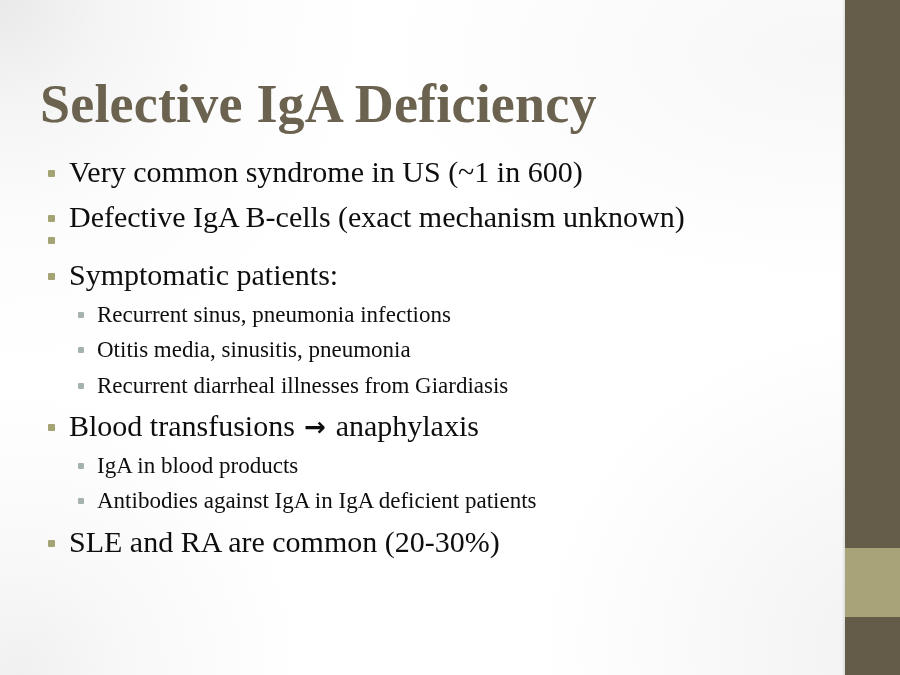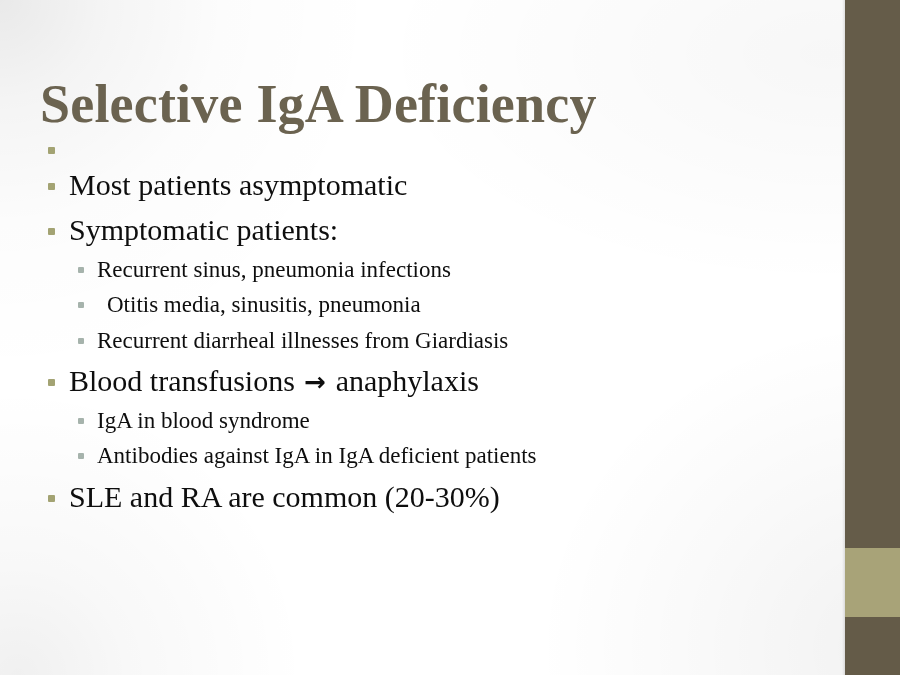--- a/index.html
+++ b/index.html
@@ -139,48 +139,52 @@
     <div class="sidebar-band band-accent" style="background-color: rgb(168, 163, 120);"></div>
     <div class="sidebar-band band-bottom" style="background-color: rgb(100, 91, 72);"></div>
   </div>
   <div class="sidebar-edge"></div>
 
   <h1 class="title" style="color: rgb(107, 99, 80);">Selective IgA Deficiency</h1>
 
   <div class="body-list">
       <div class="bullet-row level-1">
         <span class="bullet-dot" style="background-color: rgb(163, 163, 115);"></span>
+        <span class="bullet-text" style="color: rgb(14, 14, 14);">Very common syndrome in US (~1 in 600)</span>
       </div>
       <div class="bullet-row level-1">
         <span class="bullet-dot" style="background-color: rgb(163, 163, 115);"></span>
-        <span class="bullet-text" style="color: rgb(14, 14, 14);">Most patients asymptomatic</span>
+        <span class="bullet-text" style="color: rgb(14, 14, 14);">Defective IgA B-cells (exact mechanism unknown)</span>
+      </div>
+      <div class="bullet-row level-1">
+        <span class="bullet-dot" style="background-color: rgb(163, 163, 115);"></span>
       </div>
       <div class="bullet-row level-1">
         <span class="bullet-dot" style="background-color: rgb(163, 163, 115);"></span>
         <span class="bullet-text" style="color: rgb(14, 14, 14);">Symptomatic patients:</span>
       </div>
       <div class="bullet-row level-2">
         <span class="bullet-dot" style="background-color: rgb(166, 179, 172);"></span>
         <span class="bullet-text" style="color: rgb(14, 14, 14);">Recurrent sinus, pneumonia infections</span>
       </div>
       <div class="bullet-row level-2">
         <span class="bullet-dot" style="background-color: rgb(166, 179, 172);"></span>
-        <span class="bullet-text" style="color: rgb(14, 14, 14); margin-left: 10px;">Otitis media, sinusitis, pneumonia</span>
+        <span class="bullet-text" style="color: rgb(14, 14, 14);">Otitis media, sinusitis, pneumonia</span>
       </div>
       <div class="bullet-row level-2">
         <span class="bullet-dot" style="background-color: rgb(166, 179, 172);"></span>
         <span class="bullet-text" style="color: rgb(14, 14, 14); font-family: Liberation Serif, serif;">Recurrent diarrheal illnesses from Giardiasis</span>
       </div>
       <div class="bullet-row level-1">
         <span class="bullet-dot" style="background-color: rgb(163, 163, 115);"></span>
         <span class="bullet-text" style="color: rgb(14, 14, 14);">Blood transfusions <span class="arrow-glyph">→</span> anaphylaxis</span>
       </div>
       <div class="bullet-row level-2">
         <span class="bullet-dot" style="background-color: rgb(166, 179, 172);"></span>
-        <span class="bullet-text" style="color: rgb(14, 14, 14);">IgA in blood syndrome</span>
+        <span class="bullet-text" style="color: rgb(14, 14, 14);">IgA in blood products</span>
       </div>
       <div class="bullet-row level-2">
         <span class="bullet-dot" style="background-color: rgb(166, 179, 172);"></span>
         <span class="bullet-text" style="color: rgb(14, 14, 14);">Antibodies against IgA in IgA deficient patients</span>
       </div>
       <div class="bullet-row level-1">
         <span class="bullet-dot" style="background-color: rgb(163, 163, 115);"></span>
         <span class="bullet-text" style="color: rgb(14, 14, 14); font-family: Liberation Serif, serif;">SLE and RA are common (20-30%)</span>
       </div>
     </div>

